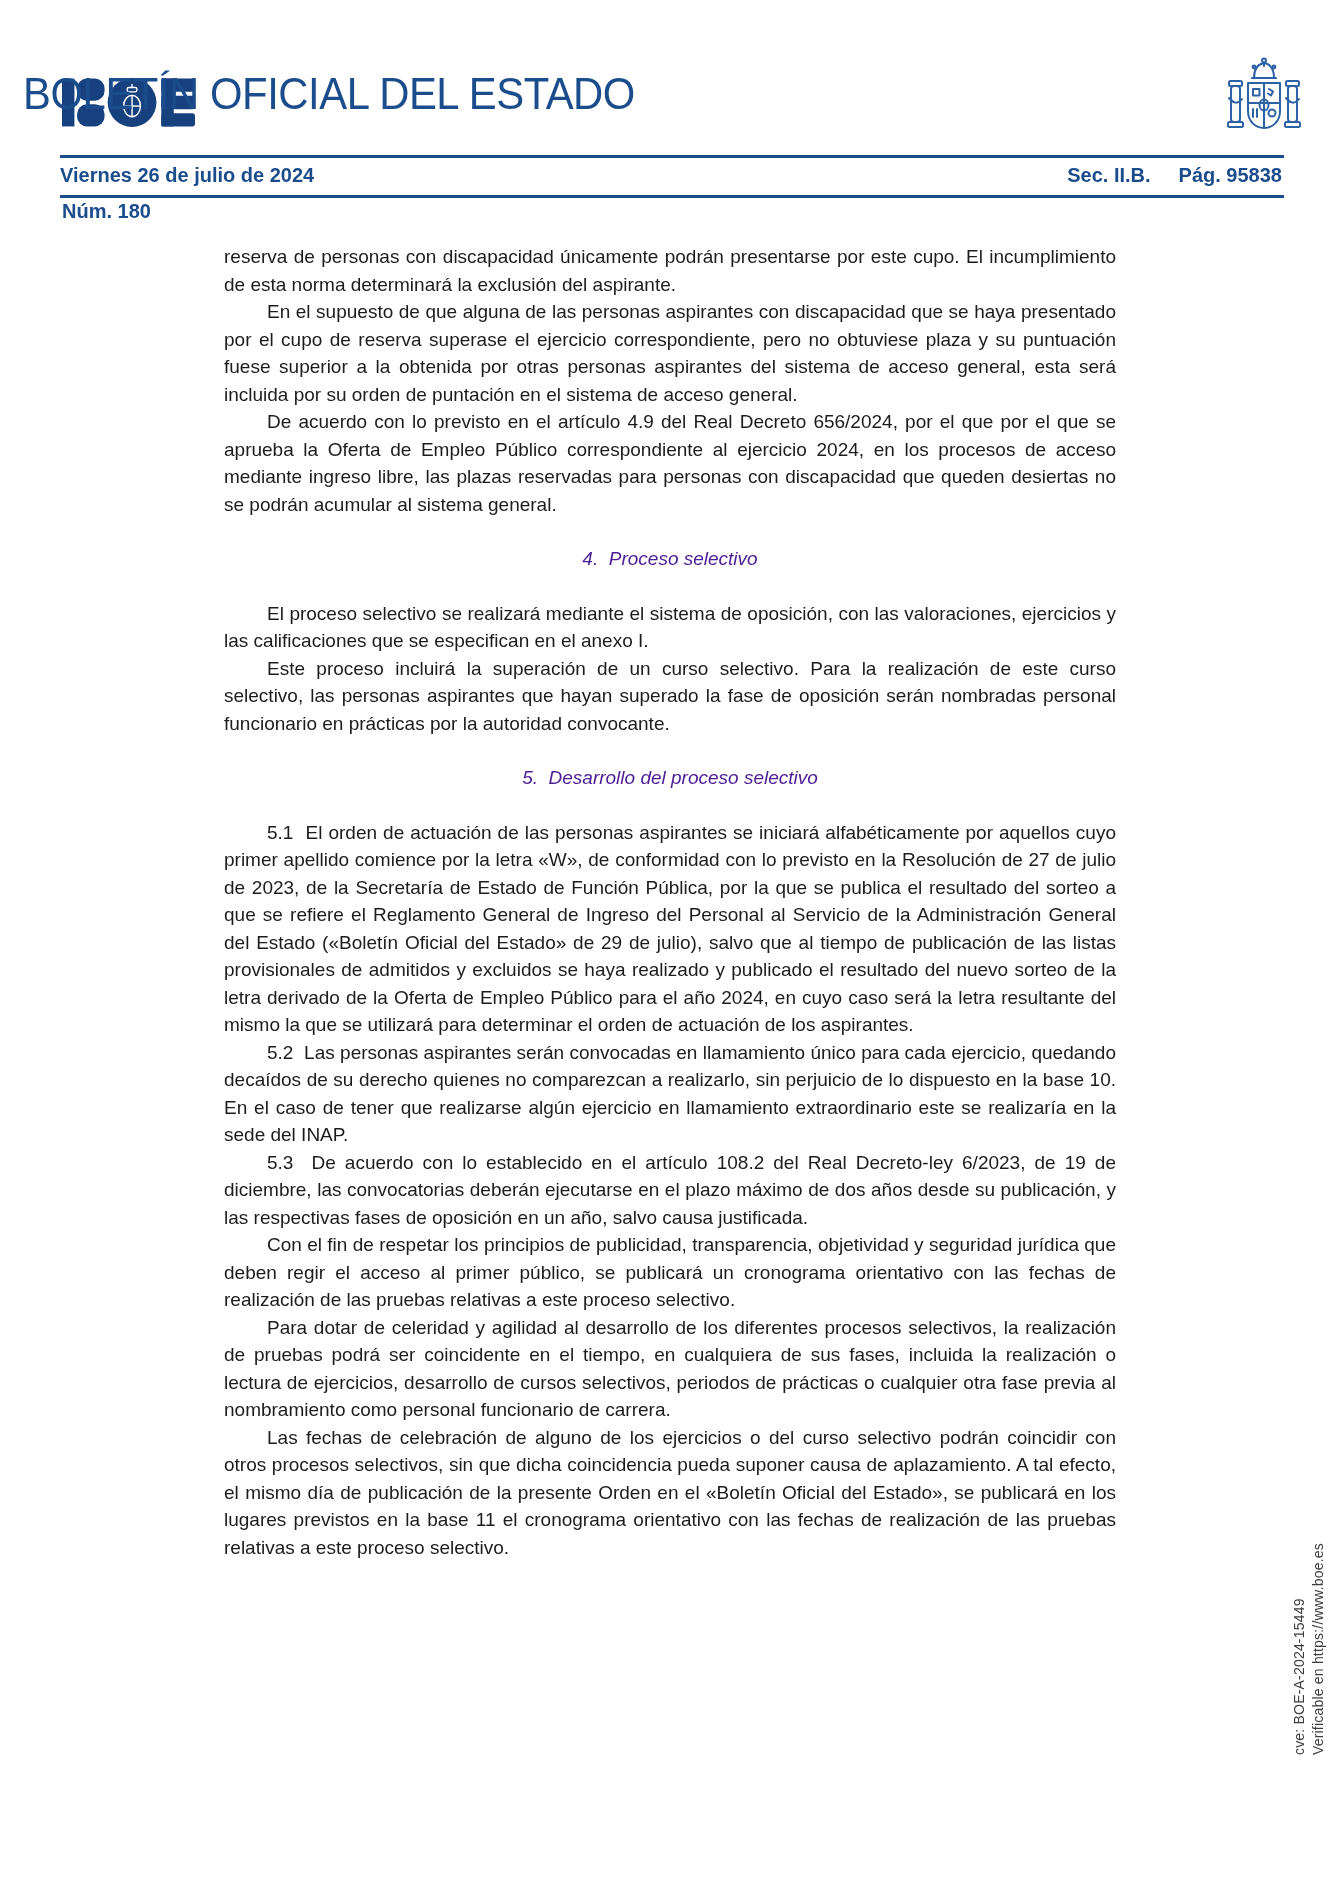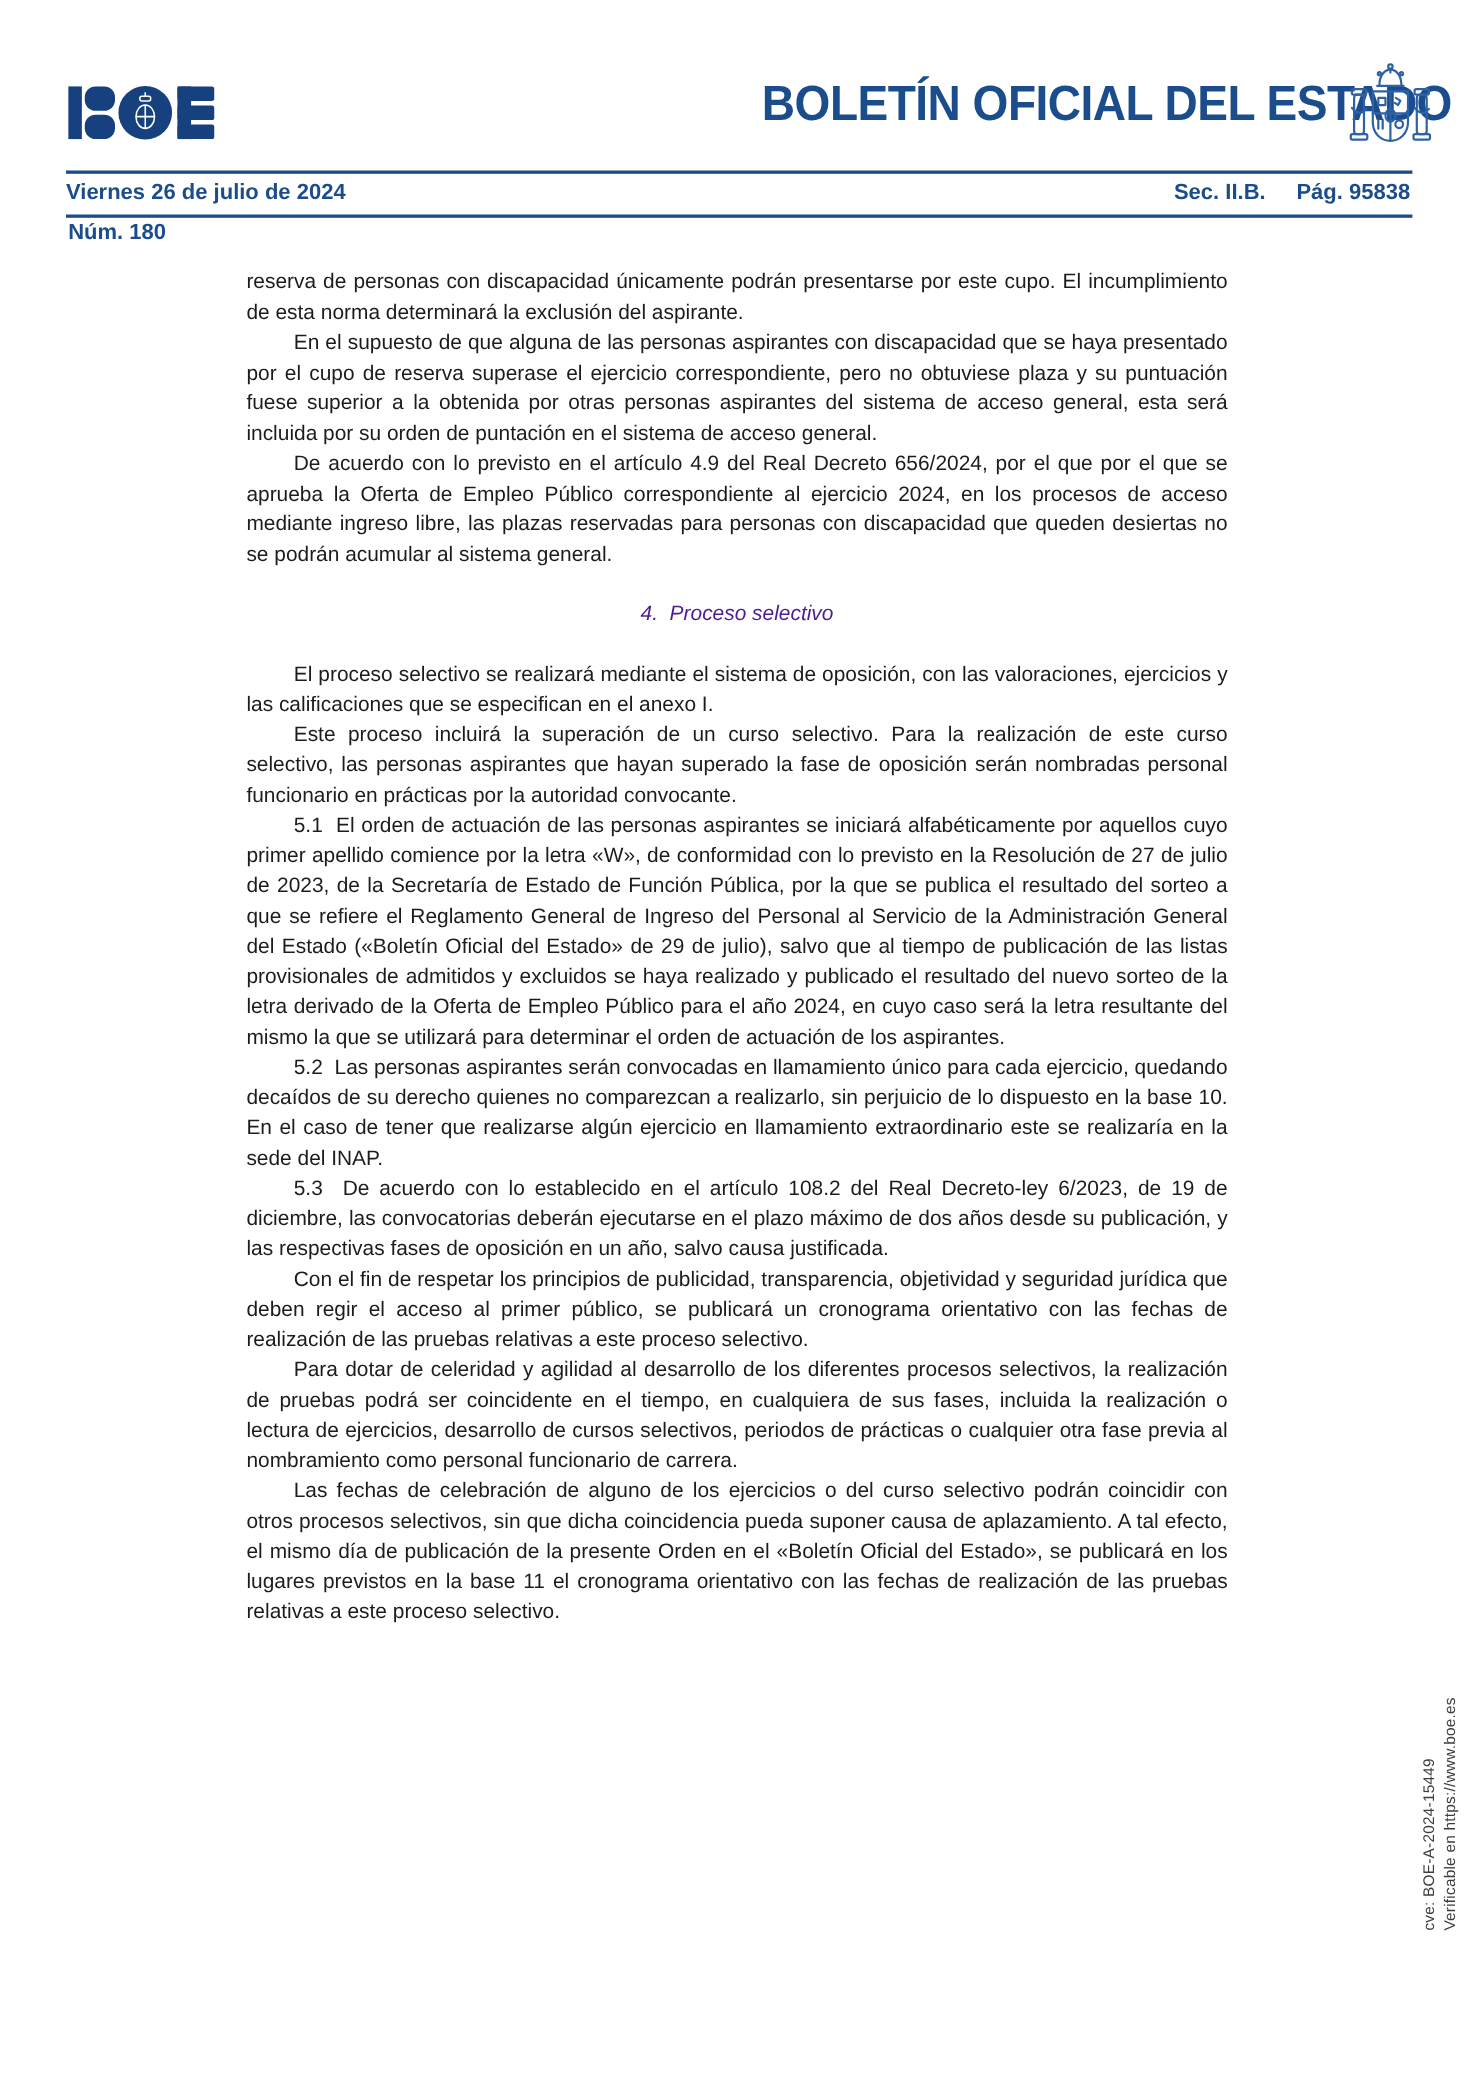--- a/index.html
+++ b/index.html
@@ -8,23 +8,23 @@
     background:#ffffff;
     font-family:"Liberation Sans", sans-serif;
     position:relative;
     -webkit-font-smoothing:antialiased;
   }
   .page{position:absolute;inset:0;overflow:hidden;}
 
   
   .masthead-title{
     position:absolute;top:68px;left:0;right:0;
-    text-align:right;
+    text-align:left;
     color:#1b4c8c;
-    font-size:45px;font-weight:bold;
+    font-size:45px;font-weight:normal;
     white-space:nowrap;
   }
   .masthead-title .squeeze{display:inline-block;transform:scaleX(.93);letter-spacing:-.5px;}
   .boe-logo{position:absolute;left:62px;top:76px;}
   .coat-of-arms{position:absolute;right:40px;top:56px;}
 
   .rule{position:absolute;left:60px;width:1224px;background:#1b4c8c;}
   .rule-top{top:155px;height:3px;}
   .rule-bottom{top:195px;height:3px;}
 
@@ -140,20 +140,21 @@
   </div>
   <div class="rule rule-bottom"></div>
 
   <div class="doc-body">
     <p class="continuation">reserva de personas con discapacidad únicamente podrán presentarse por este cupo. El incumplimiento de esta norma determinará la exclusión del aspirante.</p>
     <p>En el supuesto de que alguna de las personas aspirantes con discapacidad que se haya presentado por el cupo de reserva superase el ejercicio correspondiente, pero no obtuviese plaza y su puntuación fuese superior a la obtenida por otras personas aspirantes del sistema de acceso general, esta será incluida por su orden de puntación en el sistema de acceso general.</p>
     <p>De acuerdo con lo previsto en el artículo 4.9 del Real Decreto 656/2024, por el que por el que se aprueba la Oferta de Empleo Público correspondiente al ejercicio 2024, en los procesos de acceso mediante ingreso libre, las plazas reservadas para personas con discapacidad que queden desiertas no se podrán acumular al sistema general.</p>
     <h2>4.&nbsp;&nbsp;Proceso selectivo</h2>
     <p>El proceso selectivo se realizará mediante el sistema de oposición, con las valoraciones, ejercicios y las calificaciones que se especifican en el anexo I.</p>
     <p>Este proceso incluirá la superación de un curso selectivo. Para la realización de este curso selectivo, las personas aspirantes que hayan superado la fase de oposición serán nombradas personal funcionario en prácticas por la autoridad convocante.</p>
+    <h2>5.&nbsp;&nbsp;Desarrollo del proceso selectivo</h2>
     <p>5.1&nbsp;&nbsp;El orden de actuación de las personas aspirantes se iniciará alfabéticamente por aquellos cuyo primer apellido comience por la letra «W», de conformidad con lo previsto en la Resolución de 27 de julio de 2023, de la Secretaría de Estado de Función Pública, por la que se publica el resultado del sorteo a que se refiere el Reglamento General de Ingreso del Personal al Servicio de la Administración General del Estado («Boletín Oficial del Estado» de 29 de julio), salvo que al tiempo de publicación de las listas provisionales de admitidos y excluidos se haya realizado y publicado el resultado del nuevo sorteo de la letra derivado de la Oferta de Empleo Público para el año 2024, en cuyo caso será la letra resultante del mismo la que se utilizará para determinar el orden de actuación de los aspirantes.</p>
     <p>5.2&nbsp;&nbsp;Las personas aspirantes serán convocadas en llamamiento único para cada ejercicio, quedando decaídos de su derecho quienes no comparezcan a realizarlo, sin perjuicio de lo dispuesto en la base 10. En el caso de tener que realizarse algún ejercicio en llamamiento extraordinario este se realizaría en la sede del INAP.</p>
     <p>5.3&nbsp;&nbsp;De acuerdo con lo establecido en el artículo 108.2 del Real Decreto-ley 6/2023, de 19 de diciembre, las convocatorias deberán ejecutarse en el plazo máximo de dos años desde su publicación, y las respectivas fases de oposición en un año, salvo causa justificada.</p>
     <p>Con el fin de respetar los principios de publicidad, transparencia, objetividad y seguridad jurídica que deben regir el acceso al primer público, se publicará un cronograma orientativo con las fechas de realización de las pruebas relativas a este proceso selectivo.</p>
     <p>Para dotar de celeridad y agilidad al desarrollo de los diferentes procesos selectivos, la realización de pruebas podrá ser coincidente en el tiempo, en cualquiera de sus fases, incluida la realización o lectura de ejercicios, desarrollo de cursos selectivos, periodos de prácticas o cualquier otra fase previa al nombramiento como personal funcionario de carrera.</p>
     <p>Las fechas de celebración de alguno de los ejercicios o del curso selectivo podrán coincidir con otros procesos selectivos, sin que dicha coincidencia pueda suponer causa de aplazamiento. A tal efecto, el mismo día de publicación de la presente Orden en el «Boletín Oficial del Estado», se publicará en los lugares previstos en la base 11 el cronograma orientativo con las fechas de realización de las pruebas relativas a este proceso selectivo.</p>
   </div>
 
   <div class="cve-sidebar">
     <div>cve: BOE-A-2024-15449</div>

